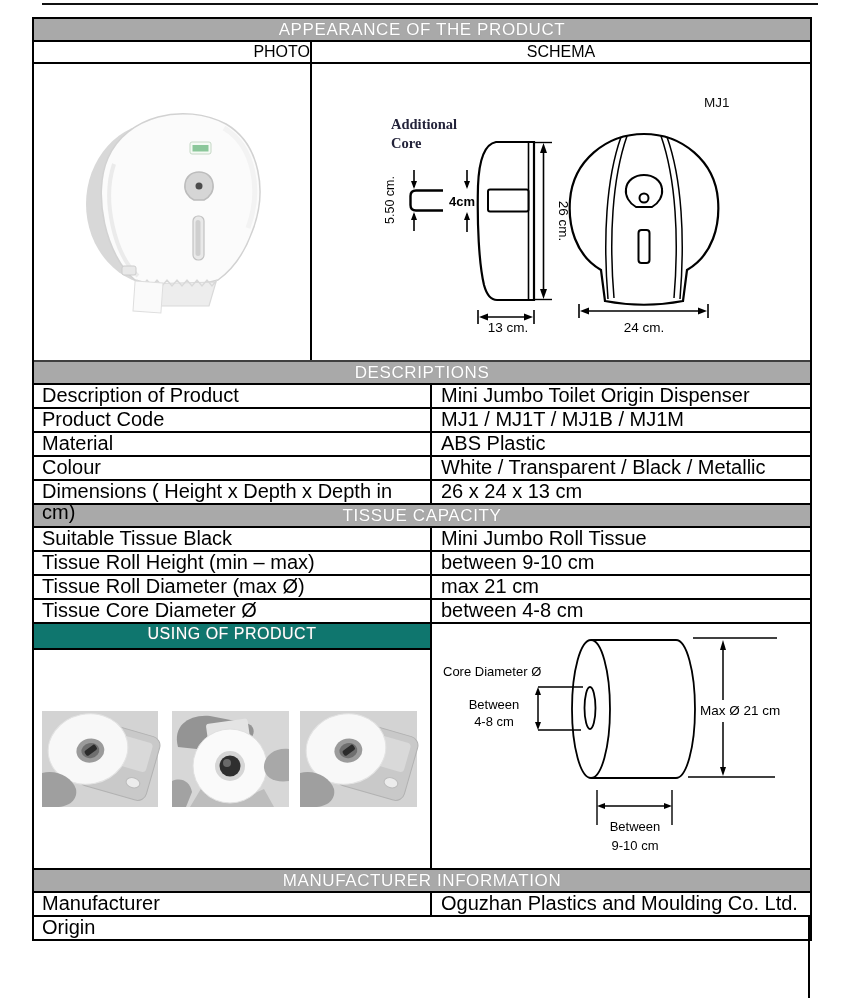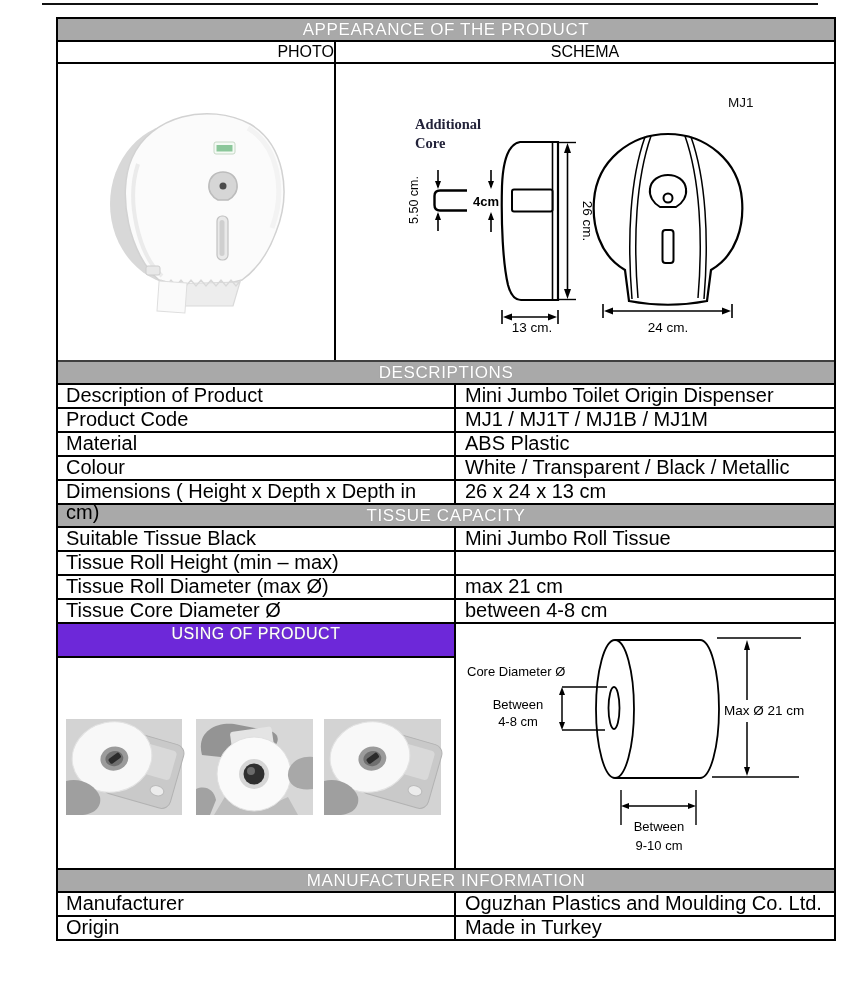--- a/index.html
+++ b/index.html
@@ -1,40 +1,40 @@
 <!DOCTYPE html>
 <html><head>
 <meta charset="utf-8">
 <style>
   html,body{margin:0;padding:0;background:#ffffff;}
   .canvas{position:relative;width:865px;height:998px;background:#ffffff;
           font-family:"Liberation Sans",sans-serif;color:#000;}
   .topline{position:absolute;left:42px;top:3px;width:776px;height:2px;background:#111;}
-  .doc{position:absolute;left:56px;top:17px;width:776px;border:2px solid #000;
+  .doc{position:absolute;left:32px;top:17px;width:776px;border:2px solid #000;
        box-sizing:content-box;background:#fff;}
   .bar{height:23px;line-height:21px;border-bottom:2px solid #000;box-sizing:border-box;
        background:#a9a9a9;color:#fff;text-align:center;font-size:17px;letter-spacing:.6px;
        text-shadow:0 0 1px #8b8b8b;}
   .hrow{height:22px;border-bottom:2px solid #000;box-sizing:border-box;display:flex;
         font-size:16px;line-height:20px;text-align:center;}
   .hrow .c1{flex:0 0 278px;border-right:2px solid #000;box-sizing:border-box;text-align:right;}
   .hrow .c2{flex:1;}
   .imgrow{height:298px;border-bottom:2px solid #404040;box-sizing:border-box;display:flex;}
   .imgrow .c1{flex:0 0 278px;border-right:2px solid #000;box-sizing:border-box;}
   .imgrow .c2{flex:1;}
   .trow{height:24px;border-bottom:2px solid #000;box-sizing:border-box;display:flex;
         font-size:20px;line-height:21px;}
-  .trow.last{height:22px;border-bottom:none;}
+  .trow.last{height:22px;border-bottom:none;flex-direction:column;}
   .trow .lab{flex:0 0 398px;border-right:2px solid #000;box-sizing:border-box;padding-left:8px;}
   .trow .val{flex:1;padding-left:9px;}
   .usingrow{height:246px;border-bottom:2px solid #000;box-sizing:border-box;display:flex;}
   .usingrow .c1{flex:0 0 398px;border-right:2px solid #000;box-sizing:border-box;}
   .usingrow .c2{flex:1;}
-  .usingbar{height:34px;line-height:20px;border-bottom:2px solid #000;box-sizing:border-box;
-       background:#6d28d9;color:#fff;text-align:center;font-size:16px;letter-spacing:.5px;
+  .usingbar{height:26px;line-height:20px;border-bottom:2px solid #000;box-sizing:border-box;
+       background:#0f766e;color:#fff;text-align:center;font-size:16px;letter-spacing:.5px;
        text-shadow:0 0 1px #8b8b8b;}
   svg{display:block;}
   svg text{font-family:"Liberation Sans",sans-serif;}
   .serif-label{font-family:"Liberation Serif",serif;font-weight:bold;}
 </style>
 </head>
 <body>
 
 <div class="canvas">
   <div class="topline"></div>
@@ -147,20 +147,21 @@
       <div class="val">26 x 24 x 13 cm</div>
     </div>
 
     <div class="bar">TISSUE CAPACITY</div>
     <div class="trow">
       <div class="lab">Suitable Tissue Black</div>
       <div class="val">Mini Jumbo Roll Tissue</div>
     </div>
     <div class="trow">
       <div class="lab">Tissue Roll Height (min – max)</div>
+      <div class="val">between 9-10 cm</div>
     </div>
     <div class="trow">
       <div class="lab">Tissue Roll Diameter (max Ø)</div>
       <div class="val">max 21 cm</div>
     </div>
     <div class="trow">
       <div class="lab">Tissue Core Diameter Ø</div>
       <div class="val">between 4-8 cm</div>
     </div>
 

